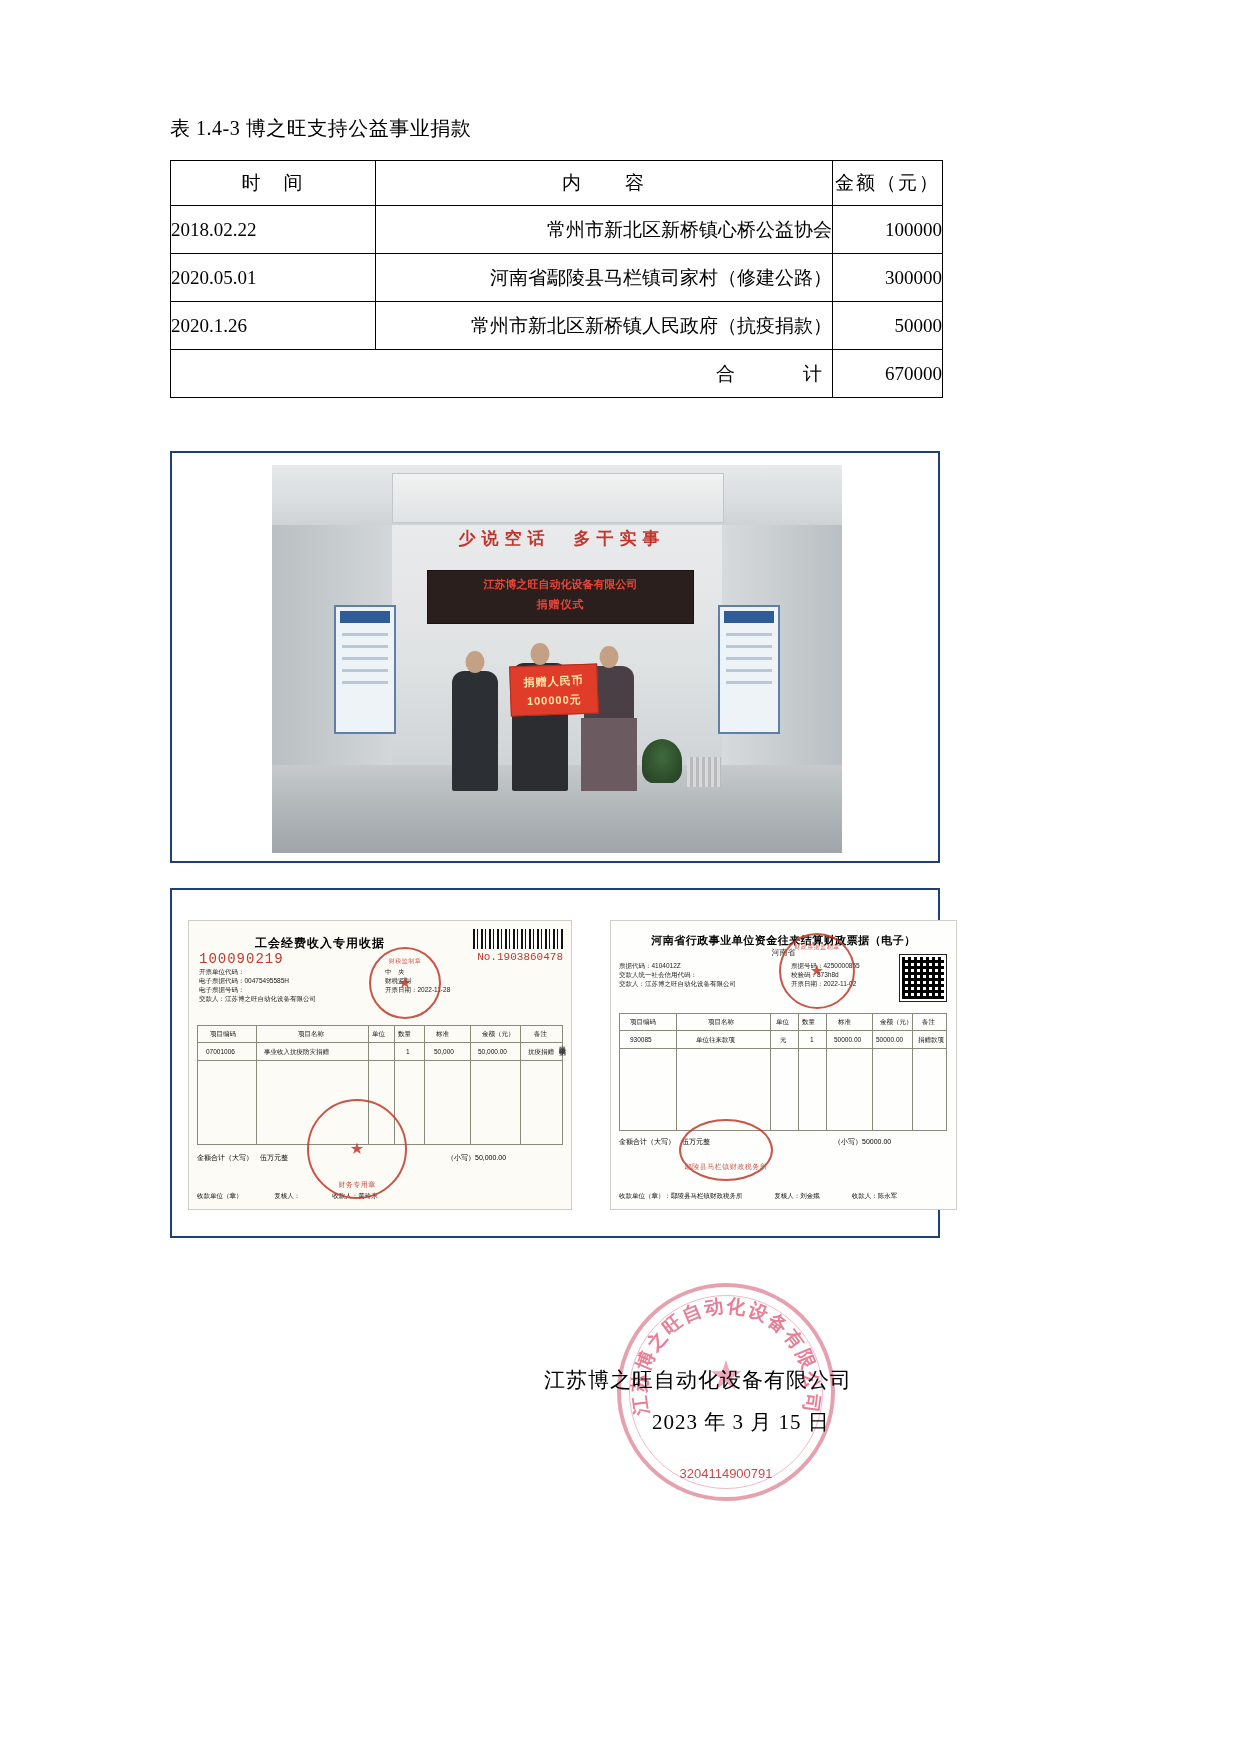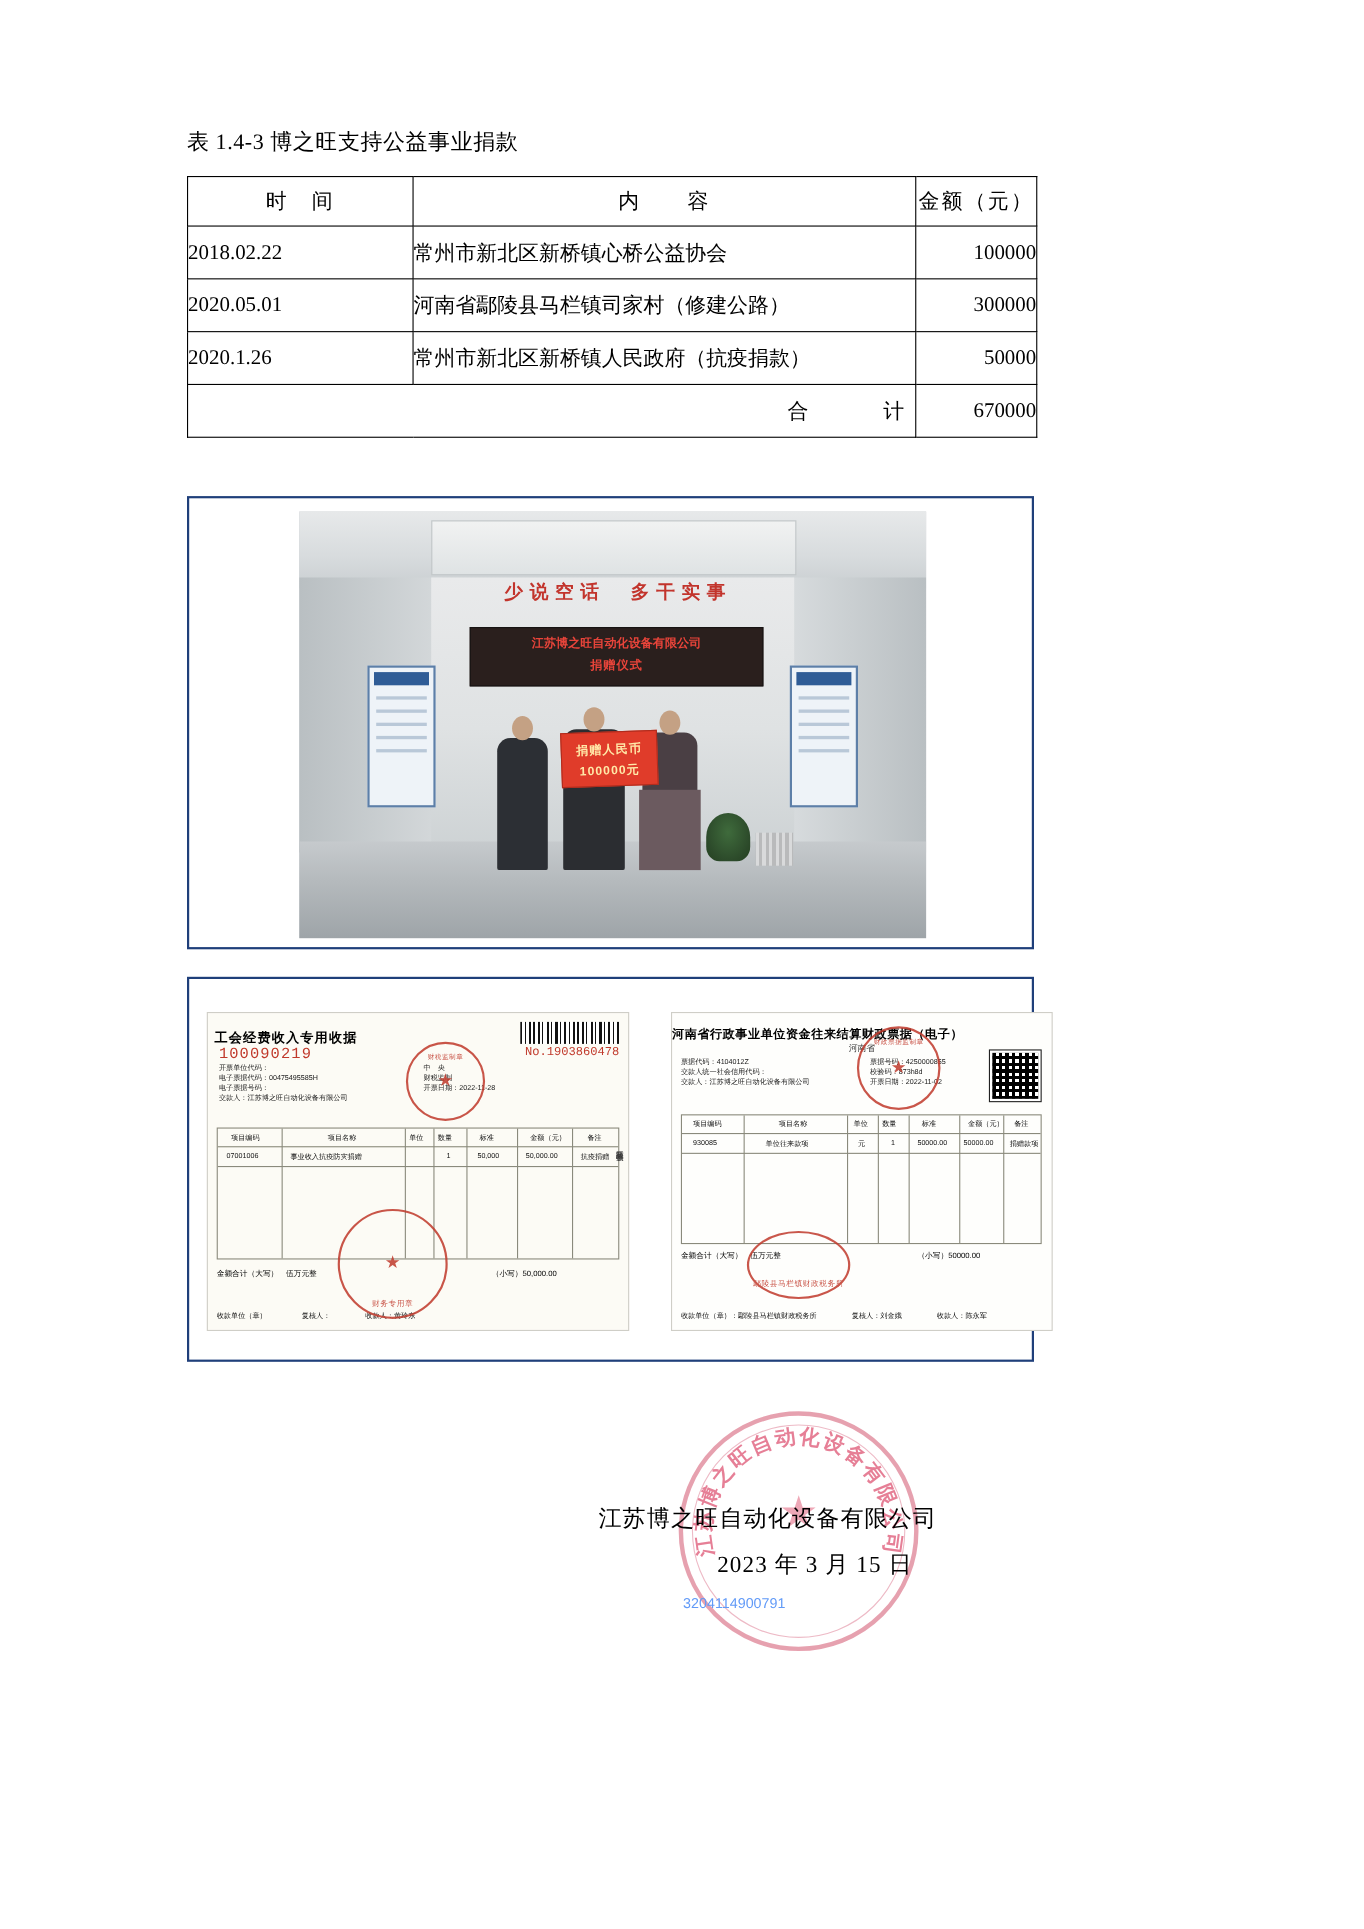--- a/index.html
+++ b/index.html
@@ -62,21 +62,21 @@
   col.c-cont  { width: 457px; }
   col.c-amt   { width: 110px; }
 
   td.time {
     padding-left: 5px;
     text-align: left;
     font-family: "Liberation Serif", serif;
   }
   td.content {
     padding-left: 20px;
-    text-align: left;
+    text-align: right;
   }
   td.amount {
     padding-right: 8px;
     text-align: right;
   }
   td.total-label {
     padding-left: 5px;
     text-align: right;
     letter-spacing: 10px;
   }
@@ -213,21 +213,21 @@
     position: absolute;
     top: 30px;
     background: #fdfdfb;
     border: 1px solid #cfcec7;
     overflow: hidden;
   }
   .receipt.left  { left: 16px;  width: 382px; height: 288px; background:#fcfbf5; }
   .receipt.right { left: 408px; width: 345px; height: 288px; background:#fefefc;margin-left:30px; }
 
   .r-title {
-    position: absolute; width: 100%; text-align: left;
+    position: absolute; width: 100%; text-align: center;
     font-weight: bold; font-family: Liberation Sans, sans-serif;
   }
   .receipt.left .r-title { top: 14px; font-size: 12px; left: 6px; width: 250px; letter-spacing: 1px; }
   .receipt.right .r-title { top: 12px; font-size: 11px; letter-spacing: 0.5px; }
   .receipt.right .r-sub { position:absolute; top: 26px; width:100%; text-align:center; font-size: 8px; color:#333;}
 
   .r-bignum {
     position: absolute; left: 10px; top: 30px;
     font-family: "Liberation Mono", monospace;
     font-size: 14px; color: #c0392b; letter-spacing: 1px;
@@ -350,22 +350,22 @@
     left: 0; top: 0; width: 100%; height: 100%;
   }
   .cs-arc text {
     font-family: "Liberation Sans", sans-serif;
     font-size: 19px;
     font-weight: bold;
     fill: #e0607d;
     letter-spacing: 2px;
   }
   .cs-bottom {
-    position: absolute; left: 0; bottom: 32px; width: 100%;
-    font-size: 13px; color: #3b82f6;
+    position: absolute; left: 0; bottom: 16px; width: 100%;
+    text-align: center; font-size: 13px; color: #b91c1c;
     font-family: "Liberation Sans", sans-serif;
   }
   .cs-star {
     position: absolute; left: 50%; top: 42%; transform: translate(-50%,-50%);
     font-size: 40px; color: #eb93a6;
   }
 
   .sign-company {
     position: absolute;
     left: 544px;

